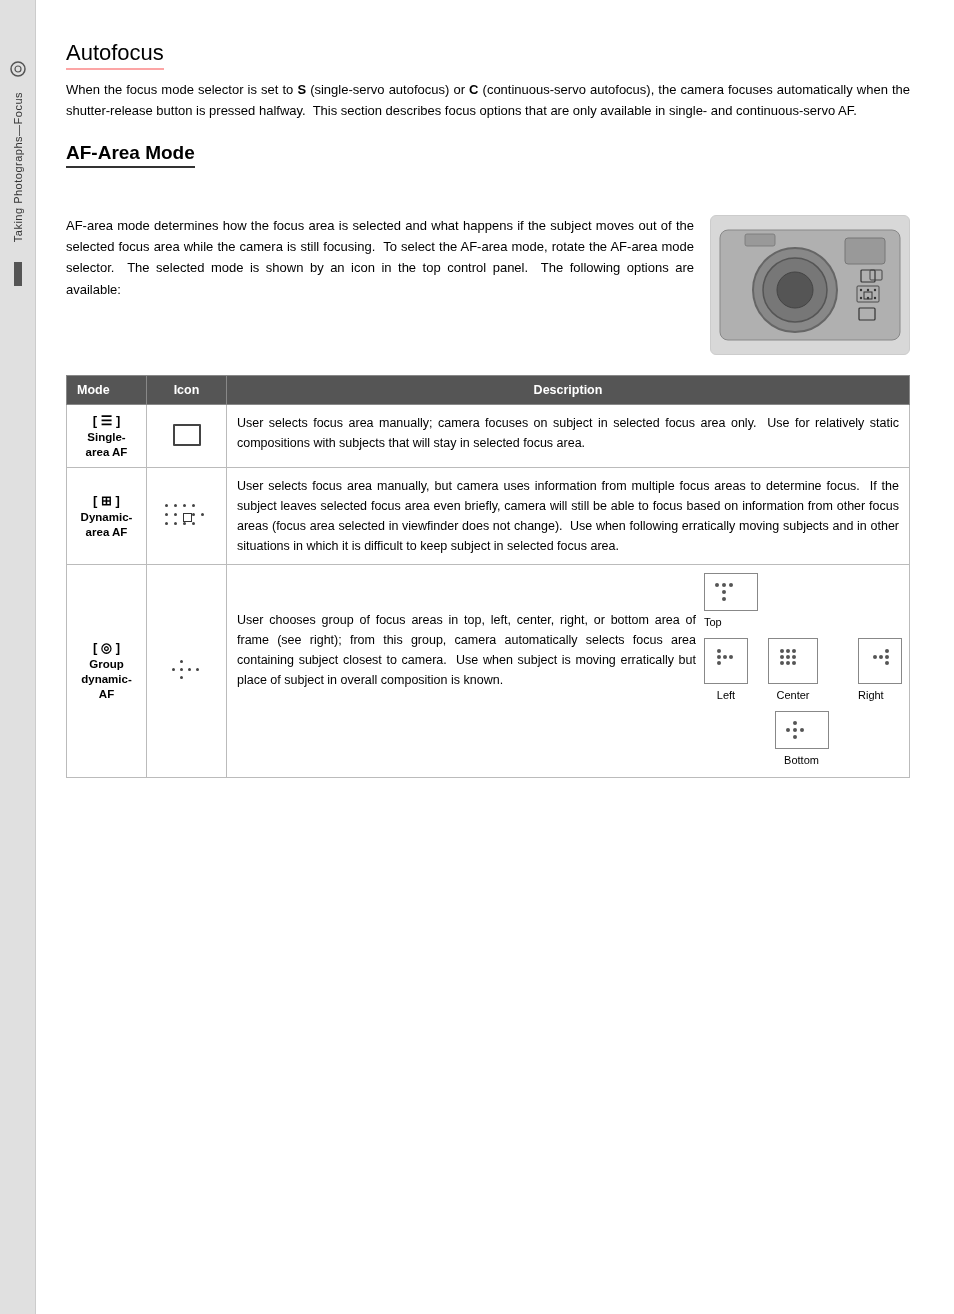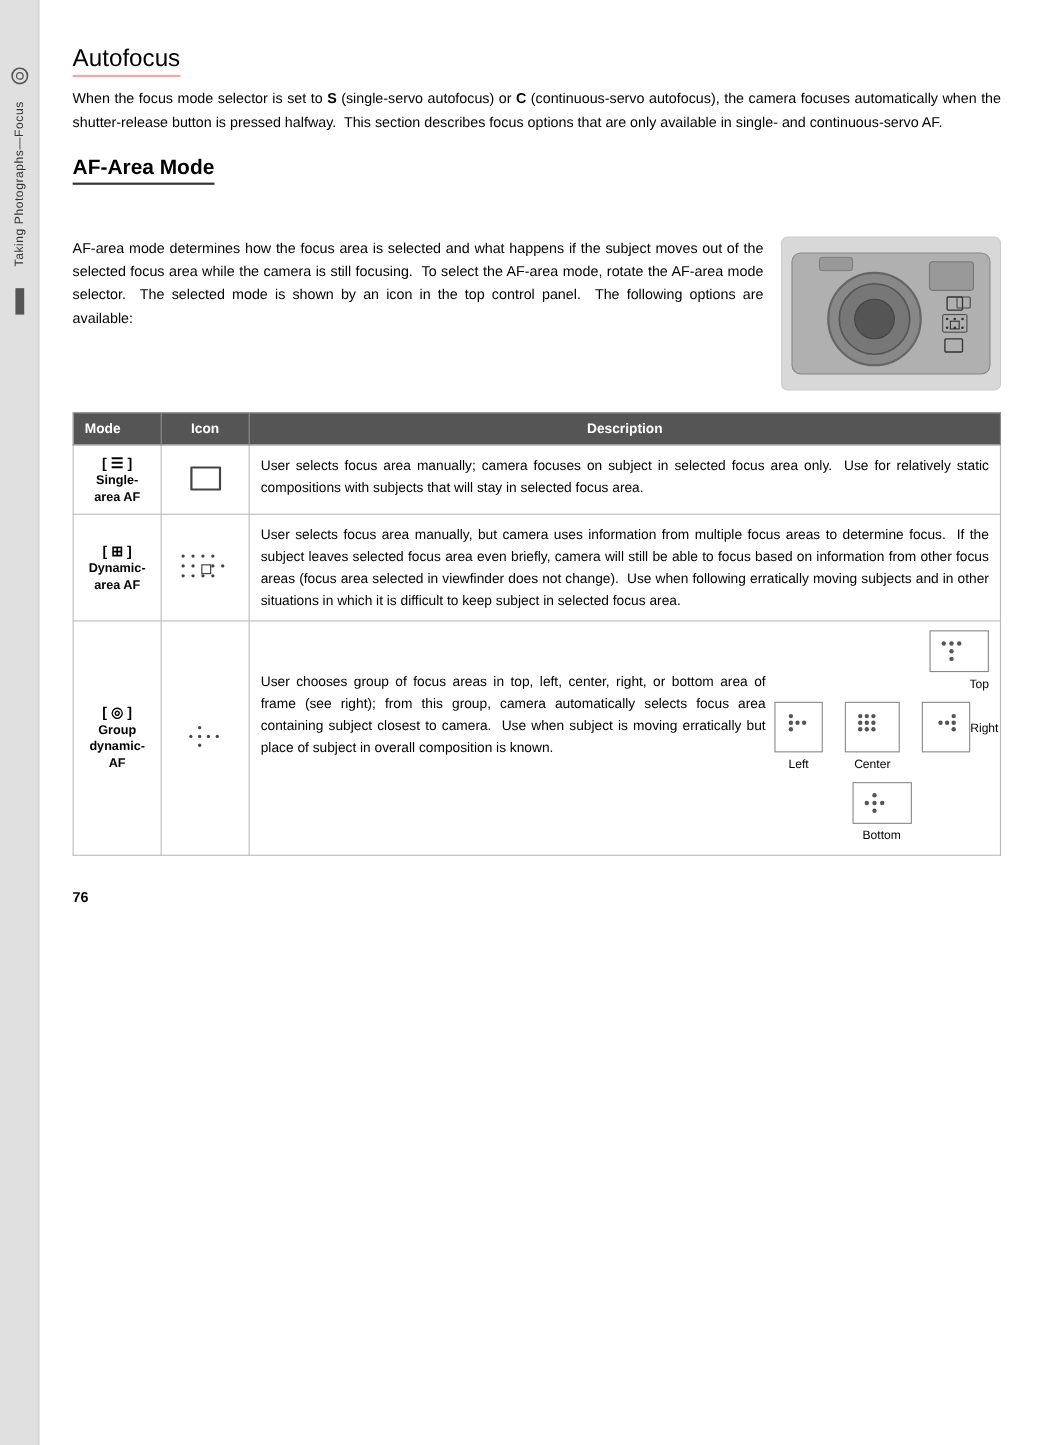--- a/index.html
+++ b/index.html
@@ -157,21 +157,21 @@
       line-height: 1.6;
       margin-top: 37px;
     }
     .focus-area-diagram {
       width: 195px;
       flex-shrink: 0;
     }
     .fa-top {
       display: flex;
       flex-direction: column;
-      align-items: flex-end;
+      align-items: flex-start;
       margin-bottom: 6px;
     }
     .fa-middle-row {
       display: flex;
       gap: 20px;
       align-items: flex-start;
       margin-bottom: 6px;
     }
     .fa-bottom {
       display: flex;
@@ -377,21 +377,21 @@
                       <circle cx="14" cy="14" r="2" fill="#555"></circle>
                       <circle cx="20" cy="14" r="2" fill="#555"></circle>
                       <circle cx="8" cy="20" r="2" fill="#555"></circle>
                       <circle cx="14" cy="20" r="2" fill="#555"></circle>
                       <circle cx="20" cy="20" r="2" fill="#555"></circle>
                     </svg>
                   </div>
                   <div class="fa-label">Center</div>
                 </div>
 
-                <div style="display:flex;flex-direction:row;align-items:center;">
+                <div style="display:flex;flex-direction:column;margin-left:20px;">
                   <div class="fa-box">
                     <svg width="30" height="36" viewBox="0 0 30 36">
                       <circle cx="22" cy="8" r="2" fill="#555"></circle>
                       <circle cx="22" cy="14" r="2" fill="#555"></circle>
                       <circle cx="22" cy="20" r="2" fill="#555"></circle>
                       <circle cx="16" cy="14" r="2" fill="#555"></circle>
                       <circle cx="10" cy="14" r="2" fill="#555"></circle>
                     </svg>
                   </div>
                   <div class="fa-label">Right</div>
@@ -410,14 +410,13 @@
                 </div>
                 <div class="fa-label">Bottom</div>
               </div>
             </div>
           </div>
         </td>
       </tr>
     </tbody>
   </table>
 
-  <p class="page-number">76</p>
 </div>
 
 </body></html>

